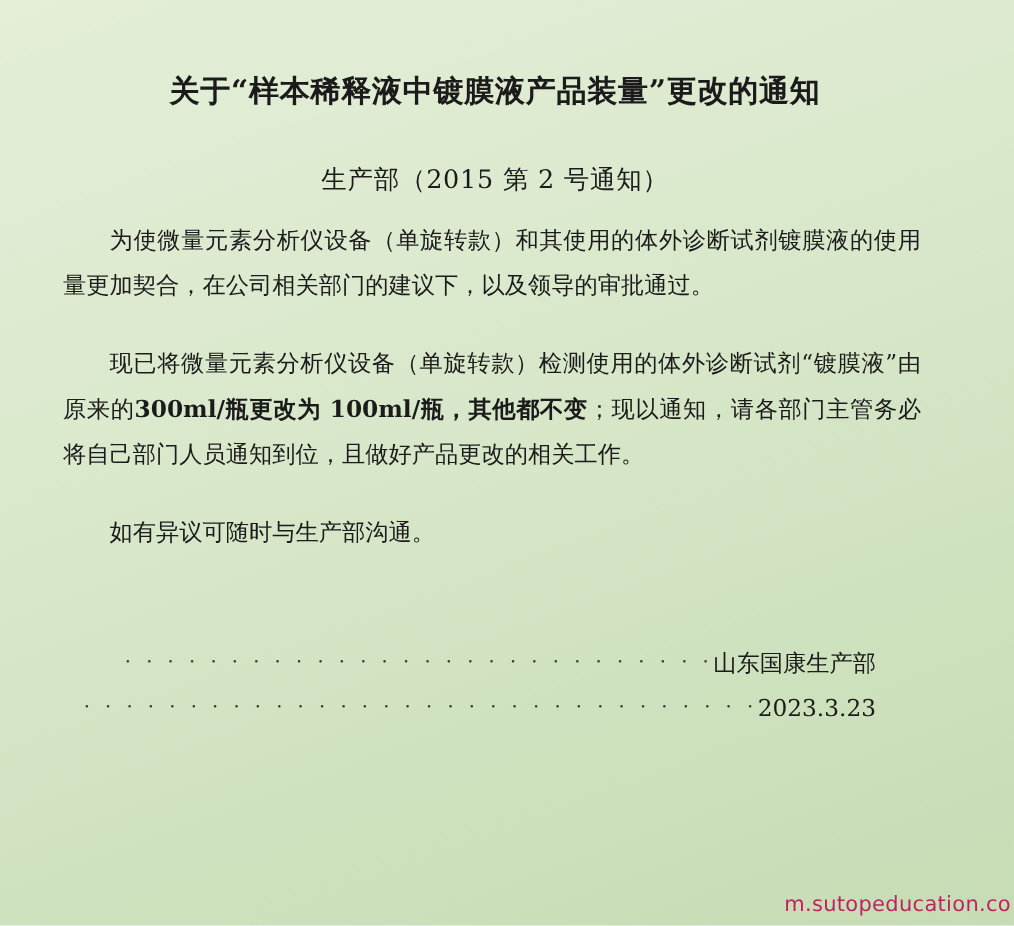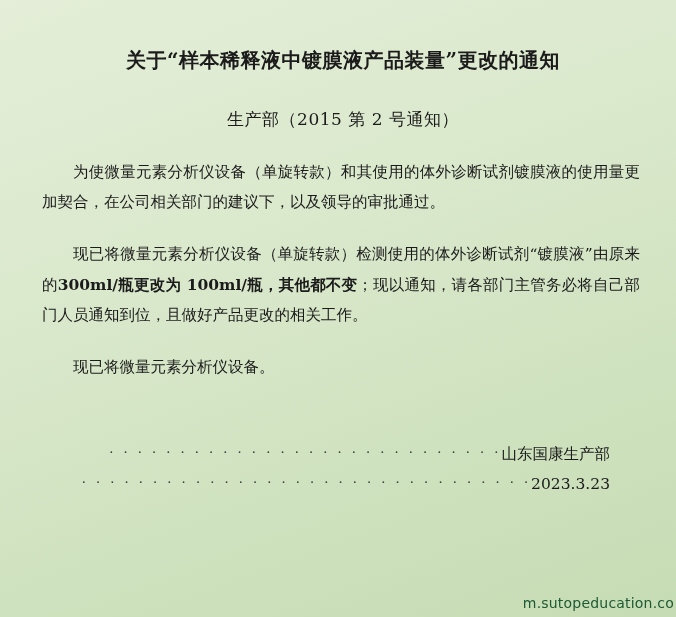--- a/index.html
+++ b/index.html
@@ -16,21 +16,21 @@
     color: #1b1b1b;
   }
 
   .page {
     position: absolute;
     left: 0;
     top: 0;
     width: 676px;
     height: 617px;
     box-sizing: border-box;
-    padding: 28px 30px 0 40px;
+    padding: 28px 56px 0 40px;
   }
 
   .doc-title {
     text-align: center;
     font-size: 20px;
     font-weight: bold;
     letter-spacing: 0.5px;
     margin-top: 18px;
     margin-bottom: 0;
     line-height: 1.4;
@@ -46,21 +46,21 @@
   .para {
     font-size: 15.5px;
     line-height: 1.95;
     text-align: justify;
     text-justify: inter-ideograph;
     text-indent: 2em;
     margin: 22px 0 0 0;
     padding: 0 6px 0 2px;
   }
 
-  .para.p1 { margin-top: 26px; }
+  .para.p1 { margin-top: 14px; }
 
   .para strong {
     font-weight: bold;
   }
 
   .signature-block {
     margin-top: 58px;
     padding-right: 36px;
   }
 
@@ -82,21 +82,21 @@
   .sig-text {
     font-size: 15.5px;
   }
 
   .watermark {
     position: absolute;
     right: 0;
     bottom: 6px;
     font-family: "DejaVu Sans", "Liberation Sans", sans-serif;
     font-size: 14px;
-    color: #14532d;
+    color: #be185d;
     letter-spacing: 0.2px;
     opacity: 0.95;
     padding-right: 2px;
   }
 </style>
 </head>
 <body>
 
 <div class="page">
 
@@ -106,21 +106,21 @@
 
   <p class="para p1">
     <span>为使微量元素分析仪设备（单旋转款）和其使用的体外诊断试剂镀膜液的使用量更加契合，在公司相关部门的建议下，以及领导的审批通过。</span>
   </p>
 
   <p class="para p2">
     <span>现已将微量元素分析仪设备（单旋转款）检测使用的体外诊断试剂“镀膜液”由原来的</span><strong>300ml/瓶更改为 100ml/瓶，其他都不变</strong><span>；现以通知，请各部门主管务必将自己部门人员通知到位，且做好产品更改的相关工作。</span>
   </p>
 
   <p class="para p3">
-    <span>现已将微量元素分析仪设备。</span>
+    <span>如有异议可随时与生产部沟通。</span>
   </p>
 
   <div class="signature-block">
     <div class="sig-line">
       <span class="sig-dots">· · · · · · · · · · · · · · · · · · · · · · · · · · · ·</span><span class="sig-text">山东国康生产部</span>
     </div>
     <div class="sig-line">
       <span class="sig-dots">· · · · · · · · · · · · · · · · · · · · · · · · · · · · · · · ·</span><span class="sig-text">2023.3.23</span>
     </div>
   </div>

